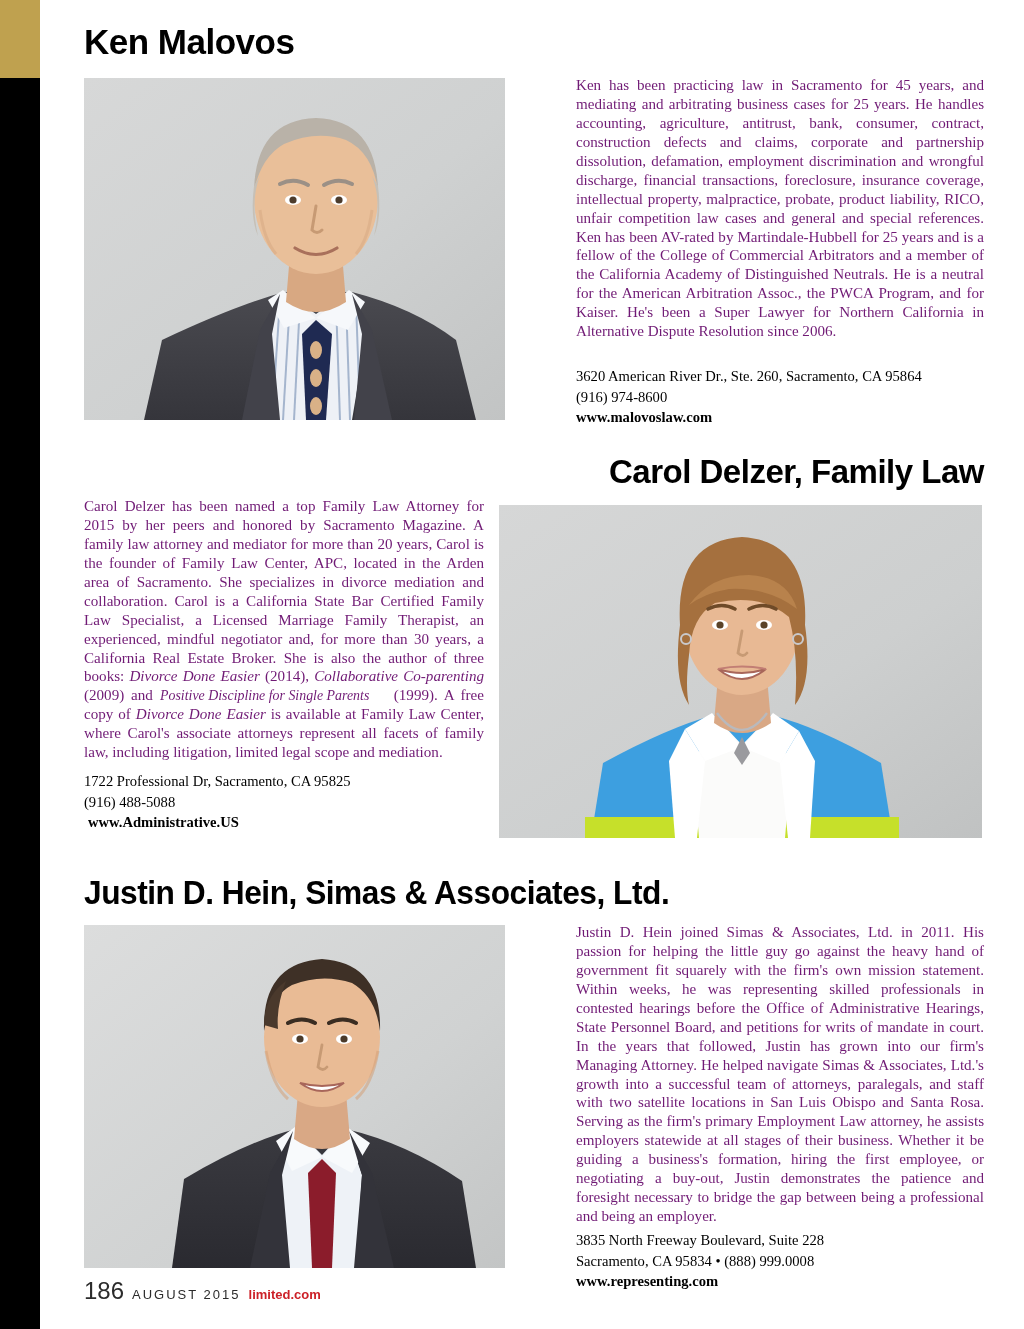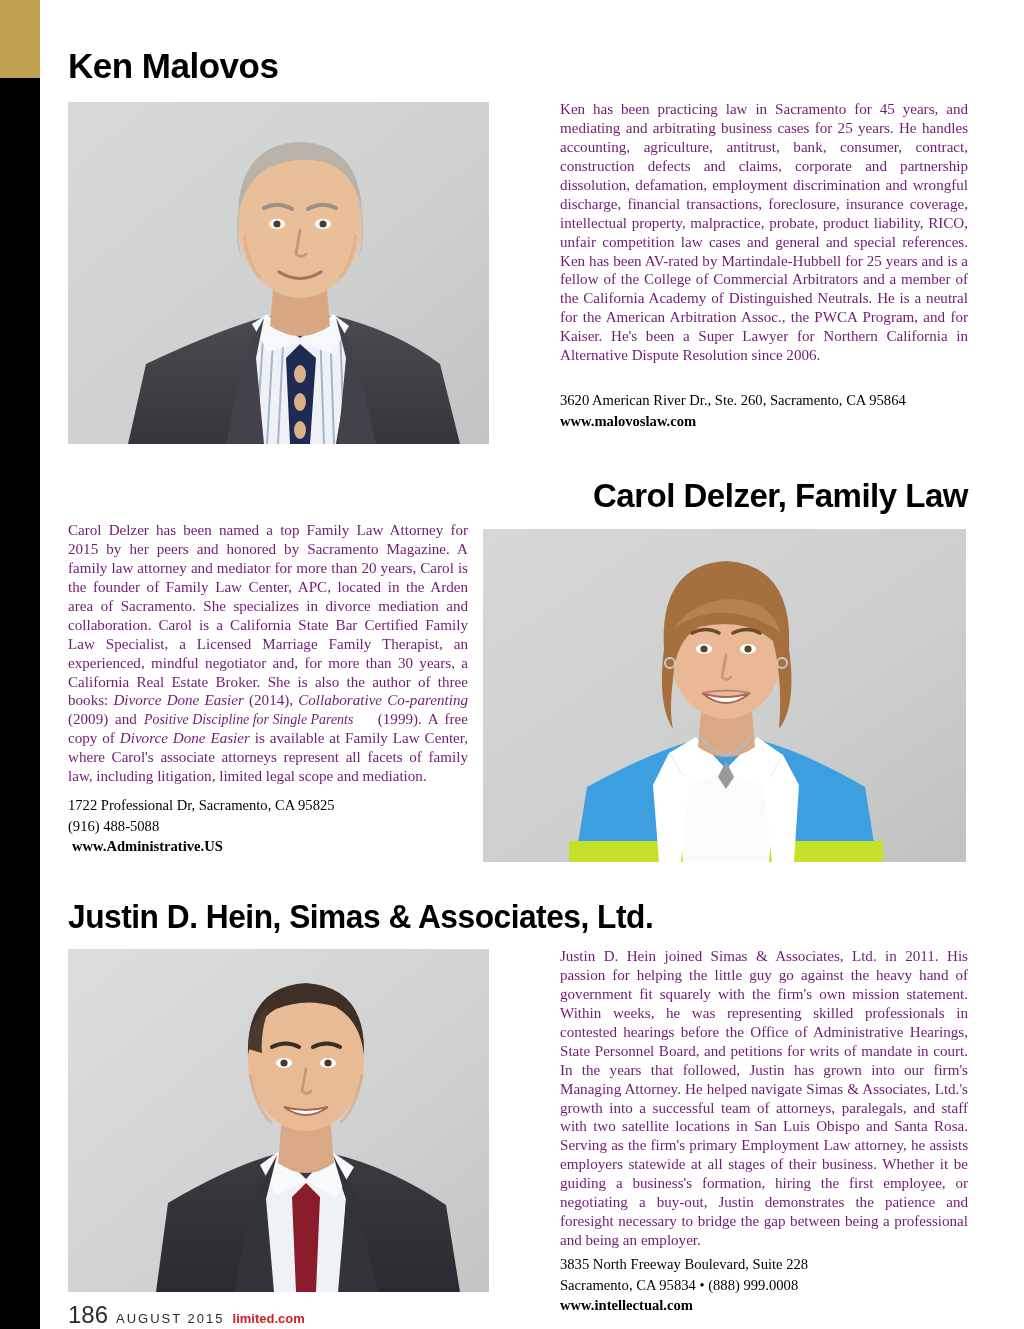--- a/index.html
+++ b/index.html
@@ -16,21 +16,21 @@
     position:absolute; left:0; top:0; width:40px; height:1329px;
     background:#000000;
   }
   .spine-gold {
     position:absolute; left:0; top:0; width:40px; height:78px;
     background:#bfa14f;
   }
 
   
   .page {
-    position:absolute; left:68px; top:0; width:900px; height:1068px;margin-top:24px;
+    position:absolute; left:84px; top:0; width:900px; height:1068px;
   }
 
   
   .heading {
     font-family:"Liberation Sans", sans-serif;
     font-weight:bold;
     color:#000;
     letter-spacing:-0.5px;
     line-height:1.0;
   }
@@ -168,20 +168,21 @@
         <path d="M 176 132 q 4 30 16 44" stroke="#d9ab85" stroke-width="3" fill="none" opacity="0.6"></path>
         <path d="M 288 132 q -4 30 -16 44" stroke="#d9ab85" stroke-width="3" fill="none" opacity="0.6"></path>
       </g>
     </svg>
   </div>
 
   <div class="bio bio-ken">Ken has been practicing law in Sacramento for 45 years, and mediating and arbitrating business cases for 25 years. He handles accounting, agriculture, antitrust, bank, consumer, contract, construction defects and claims, corporate and partnership dissolution, defamation, employment discrimination and wrongful discharge, financial transactions, foreclosure, insurance coverage, intellectual property, malpractice, probate, product liability, RICO, unfair competition law cases and general and special references. Ken has been AV-rated by Martindale-Hubbell for 25 years and is a fellow of the College of Commercial Arbitrators and a member of the California Academy of Distinguished Neutrals. He is a neutral for the American Arbitration Assoc., the PWCA Program, and for Kaiser. He's been a Super Lawyer for Northern California in Alternative Dispute Resolution since 2006.</div>
 
   <div class="contact ct-ken">
     <div>3620 American River Dr., Ste. 260, Sacramento, CA 95864</div>
+    <div>(916) 974-8600</div>
     <div class="url">www.malovoslaw.com</div>
   </div>
 
   <h1 class="heading h-carol">Carol Delzer, Family Law</h1>
 
   <div class="photo ph-carol">
     <svg viewBox="0 0 483 333" preserveAspectRatio="xMidYMid slice">
       <defs>
         <linearGradient id="bgCar" x1="0" y1="0" x2="1" y2="1">
           <stop offset="0%" stop-color="#d6d7d7"></stop>
@@ -301,21 +302,21 @@
         <path d="M 294 126 q -6 34 -22 48" stroke="#d4a179" stroke-width="3" fill="none" opacity="0.55"></path>
       </g>
     </svg>
   </div>
 
   <div class="bio bio-justin">Justin D. Hein joined Simas &amp; Associates, Ltd. in 2011. His passion for helping the little guy go against the heavy hand of government fit squarely with the firm's own mission statement. Within weeks, he was representing skilled professionals in contested hearings before the Office of Administrative Hearings, State Personnel Board, and petitions for writs of mandate in court. In the years that followed, Justin has grown into our firm's Managing Attorney. He helped navigate Simas &amp; Associates, Ltd.'s growth into a successful team of attorneys, paralegals, and staff with two satellite locations in San Luis Obispo and Santa Rosa. Serving as the firm's primary Employment Law attorney, he assists employers statewide at all stages of their business. Whether it be guiding a business's formation, hiring the first employee, or negotiating a buy-out, Justin demonstrates the patience and foresight necessary to bridge the gap between being a professional and being an employer.</div>
 
   <div class="contact ct-justin">
     <div>3835 North Freeway Boulevard, Suite 228</div>
     <div>Sacramento, CA 95834 • (888) 999.0008</div>
-    <div class="url">www.intellectual.com</div>
+    <div class="url">www.representing.com</div>
   </div>
 
   <div class="footer">
     <span class="folio">186</span>
     <span class="issue">AUGUST 2015</span>
     <span class="sacmag">limited.com</span>
   </div>
 
 </div>
 

